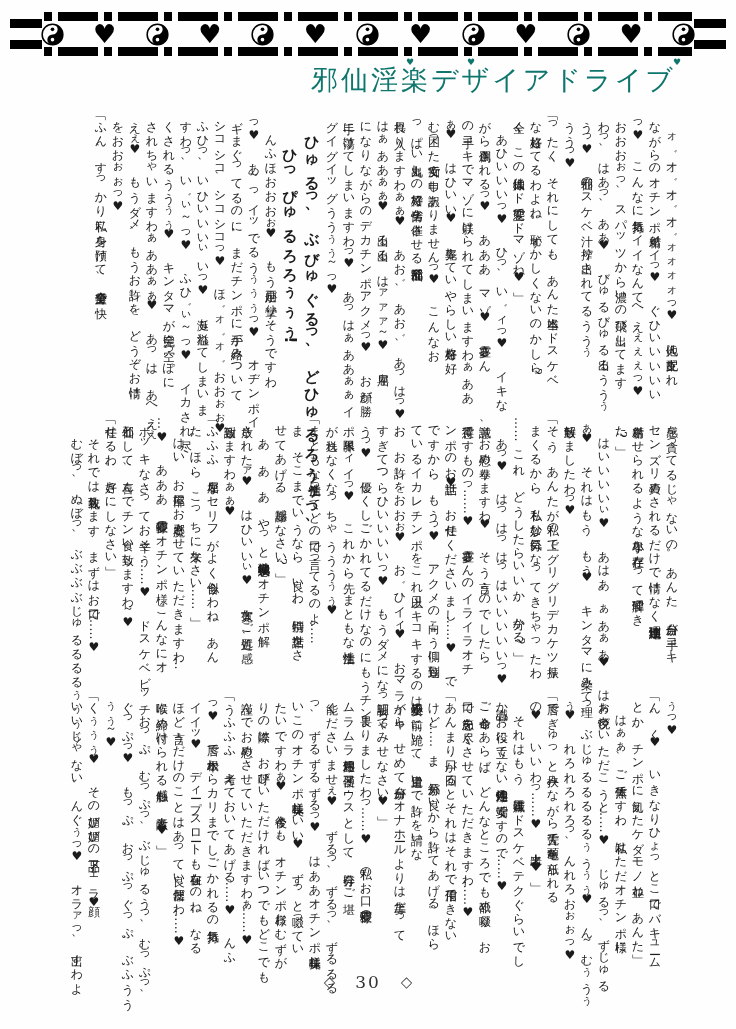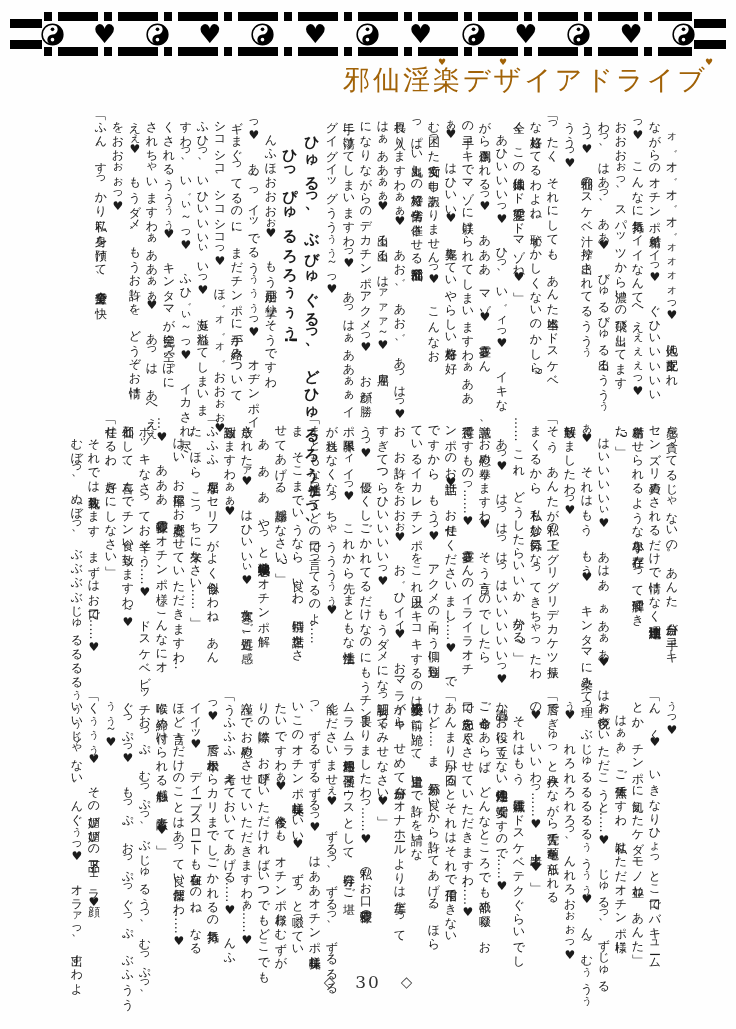--- a/index.html
+++ b/index.html
@@ -15,22 +15,22 @@
   .edge{position:absolute;top:50%;transform:translateY(-50%);width:32px;height:30px;
         border-top:9px solid #000;border-bottom:9px solid #000;box-sizing:border-box;}
   .edge-left{left:0;}
   .edge-right{right:0;}
   .symbol-row{position:absolute;left:30px;right:30px;top:0;height:100%;
               display:flex;justify-content:space-between;align-items:center;}
   .sym{display:inline-flex;align-items:center;justify-content:center;width:24px;height:24px;}
   .sym.heart{font-family:"DejaVu Sans",sans-serif;font-size:26px;line-height:24px;color:#000;}
 
   
-  .title{position:absolute;top:62px;right:28px;font-family:"DejaVu Sans",sans-serif;
-         font-size:27px;font-weight:400;letter-spacing:3px;white-space:nowrap;color:#a16207;}
+  .title{position:absolute;top:62px;right:60px;font-family:"DejaVu Sans",sans-serif;
+         font-size:27px;font-weight:400;letter-spacing:3px;white-space:nowrap;color:#0f766e;}
   .title .deco-heart{position:absolute;font-size:9px;top:-5px;}
   .dh1{left:95px;} .dh2{left:156px;} .dh3{right:-8px;}
 
   
   .band{position:absolute;right:56px;height:284px;writing-mode:vertical-rl;
         text-orientation:mixed;font-size:12px;letter-spacing:0.5px;line-height:17px;
         white-space:nowrap;}
   .band-1{top:113px;}
   .band-2{top:417px;}
   .band-3{top:694px;}

